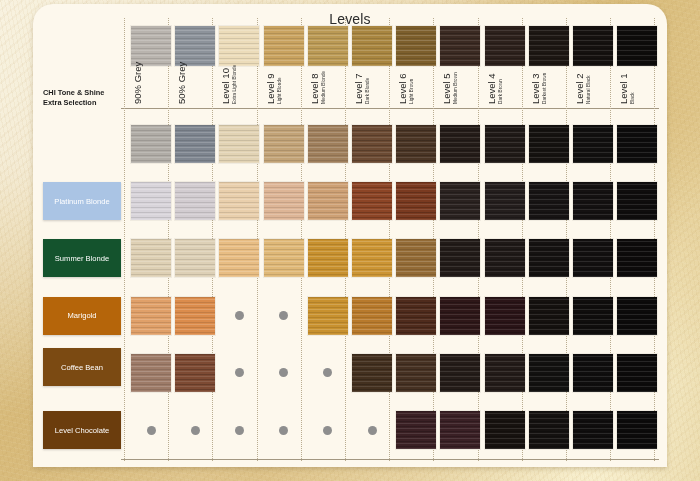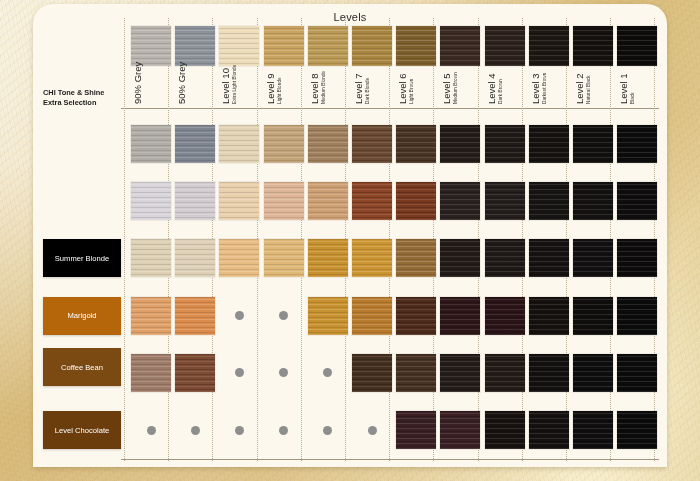--- a/index.html
+++ b/index.html
@@ -33,21 +33,21 @@
   #card{
     position:absolute;left:33px;top:4px;width:634px;height:463px;
     background:#fdf8ed;
     border-radius:20px 20px 0 0;
     box-shadow:0 2px 5px rgba(120,95,50,.28);
     overflow:hidden;
   }
 
   .levels-title{
     position:absolute;left:0;right:0;top:7px;text-align:center;
-    font-size:11px;color:#2b2b2b;letter-spacing:.2px;
+    font-size:14px;color:#2b2b2b;letter-spacing:.2px;
   }
 
   
   #grid{position:absolute;left:0;top:0;width:634px;height:463px;}
 
   .vline{position:absolute;top:14px;bottom:6px;width:0;
          border-left:1px dotted #b9ac90;}
   #header-rule{position:absolute;left:88px;width:538px;top:104px;
                height:0;border-top:1px solid #a39781;}
   #bottom-rule{position:absolute;left:88px;width:538px;top:455px;
@@ -191,33 +191,34 @@
       <div class="sw" style="left: 186.4px; top: 121px; background: rgb(226, 211, 180);"></div>
       <div class="sw" style="left: 230.6px; top: 121px; background: rgb(194, 163, 119);"></div>
       <div class="sw" style="left: 274.8px; top: 121px; background: rgb(159, 127, 92);"></div>
       <div class="sw dark" style="left: 319px; top: 121px; background: rgb(107, 74, 51);"></div>
       <div class="sw dark" style="left: 363.2px; top: 121px; background: rgb(74, 53, 37);"></div>
       <div class="sw dark" style="left: 407.4px; top: 121px; background: rgb(36, 28, 24);"></div>
       <div class="sw dark" style="left: 451.6px; top: 121px; background: rgb(32, 26, 23);"></div>
       <div class="sw dark" style="left: 495.8px; top: 121px; background: rgb(21, 18, 16);"></div>
       <div class="sw dark" style="left: 540px; top: 121px; background: rgb(17, 16, 15);"></div>
       <div class="sw dark" style="left: 584.2px; top: 121px; background: rgb(13, 12, 12);"></div>
+      <div class="rowlabel" style="top: 178.2px; background: rgb(170, 196, 228);">Platinum Blonde</div>
       <div class="sw" style="left: 98px; top: 178.2px; background: rgb(216, 212, 218);"></div>
       <div class="sw" style="left: 142.2px; top: 178.2px; background: rgb(210, 204, 208);"></div>
       <div class="sw" style="left: 186.4px; top: 178.2px; background: rgb(233, 207, 172);"></div>
       <div class="sw" style="left: 230.6px; top: 178.2px; background: rgb(221, 181, 150);"></div>
       <div class="sw" style="left: 274.8px; top: 178.2px; background: rgb(205, 160, 116);"></div>
       <div class="sw dark" style="left: 319px; top: 178.2px; background: rgb(140, 69, 38);"></div>
       <div class="sw dark" style="left: 363.2px; top: 178.2px; background: rgb(122, 58, 32);"></div>
       <div class="sw dark" style="left: 407.4px; top: 178.2px; background: rgb(42, 34, 32);"></div>
       <div class="sw dark" style="left: 451.6px; top: 178.2px; background: rgb(36, 30, 29);"></div>
       <div class="sw dark" style="left: 495.8px; top: 178.2px; background: rgb(23, 20, 20);"></div>
       <div class="sw dark" style="left: 540px; top: 178.2px; background: rgb(20, 17, 17);"></div>
       <div class="sw dark" style="left: 584.2px; top: 178.2px; background: rgb(15, 13, 13);"></div>
-      <div class="rowlabel" style="top: 235.4px; background: #000000;">Summer Blonde</div>
+      <div class="rowlabel" style="top: 235.4px; background: #14532d;">Summer Blonde</div>
       <div class="sw" style="left: 98px; top: 235.4px; background: rgb(222, 208, 180);"></div>
       <div class="sw" style="left: 142.2px; top: 235.4px; background: rgb(221, 208, 182);"></div>
       <div class="sw" style="left: 186.4px; top: 235.4px; background: rgb(232, 189, 131);"></div>
       <div class="sw" style="left: 230.6px; top: 235.4px; background: rgb(223, 184, 119);"></div>
       <div class="sw" style="left: 274.8px; top: 235.4px; background: rgb(200, 145, 47);"></div>
       <div class="sw" style="left: 319px; top: 235.4px; background: rgb(204, 149, 52);"></div>
       <div class="sw" style="left: 363.2px; top: 235.4px; background: rgb(147, 107, 54);"></div>
       <div class="sw dark" style="left: 407.4px; top: 235.4px; background: rgb(34, 27, 24);"></div>
       <div class="sw dark" style="left: 451.6px; top: 235.4px; background: rgb(31, 25, 23);"></div>
       <div class="sw dark" style="left: 495.8px; top: 235.4px; background: rgb(21, 18, 17);"></div>

